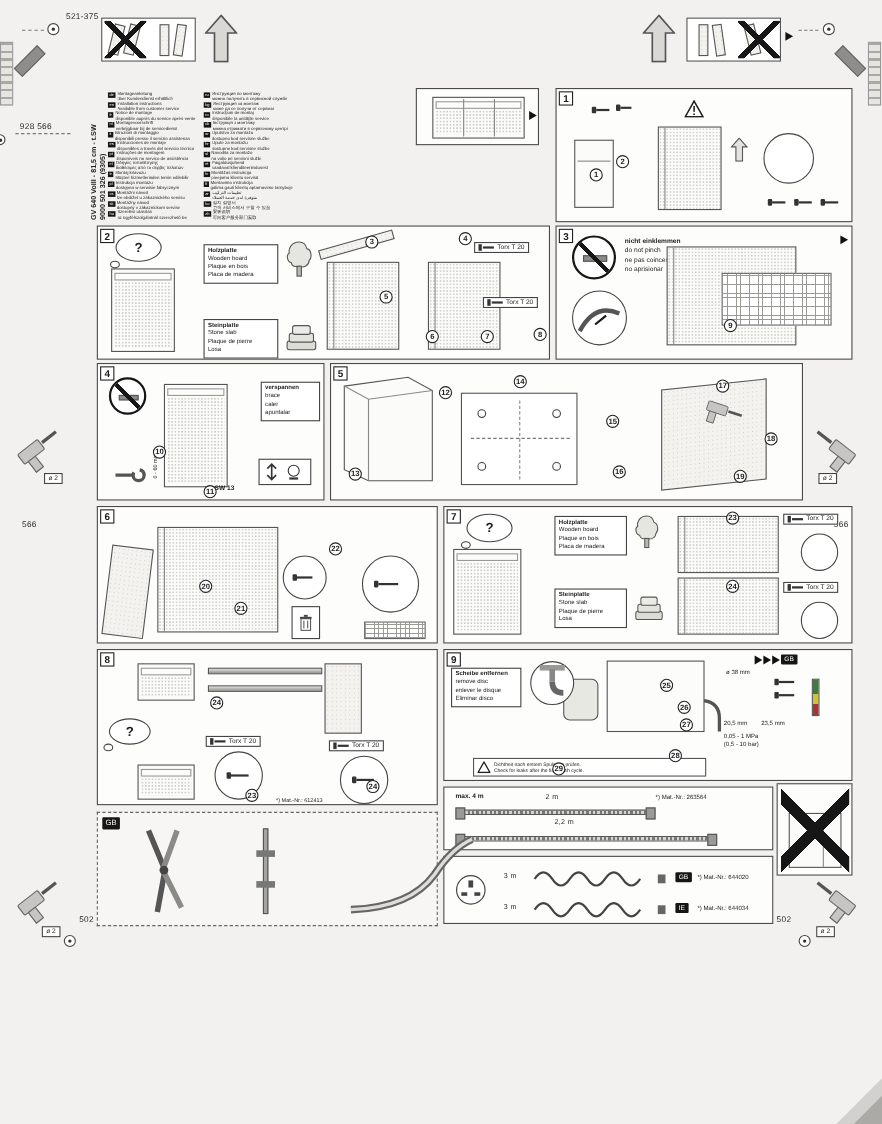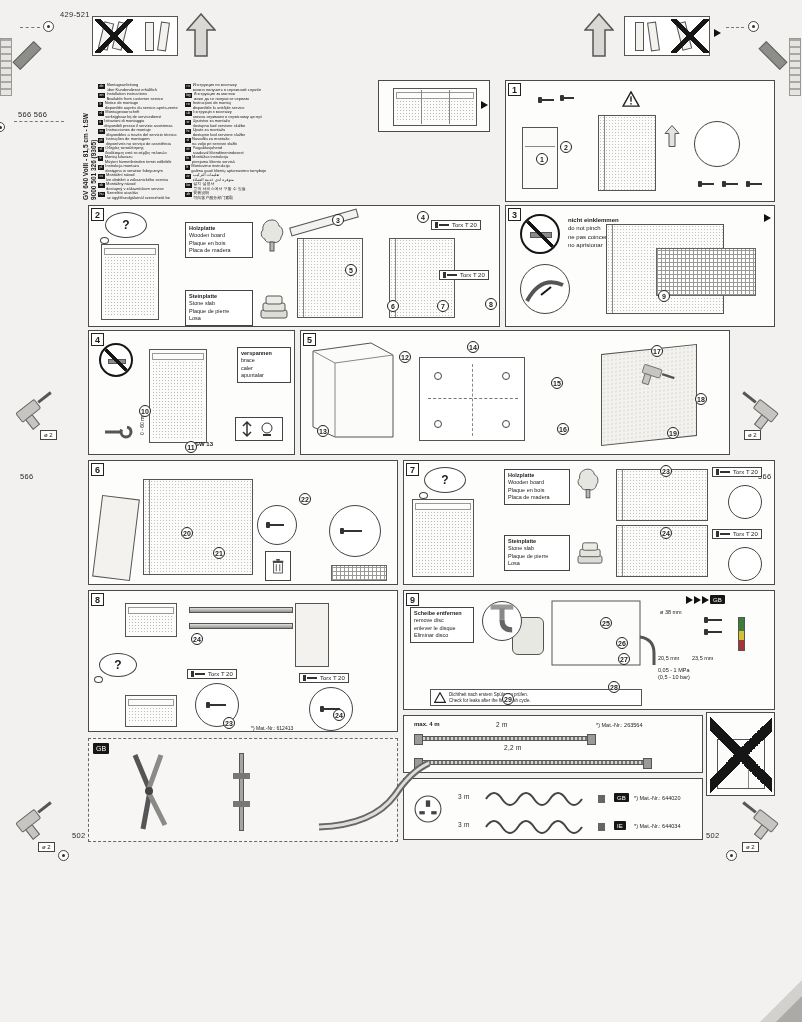--- a/index.html
+++ b/index.html
@@ -61,21 +61,21 @@
 </style>
 </head>
 <body>
 
 <div class="page">
 
   <div class="ruler" style="left:0;top:38px;height:58px"></div>
   <div class="bracket" style="left:12px;top:50px"></div>
   <div class="reg" style="left:43px;top:21px;width:11px;height:11px"></div>
   <div class="dash" style="left:20px;top:27px;width:20px"></div>
-  <div class="dim" style="left:60px;top:10px">429-521</div>
+  <div class="dim" style="left:60px;top:10px">521-375</div>
   <div class="abs" style="left:92px;top:16px;width:86px;height:40px;background:#fff;border:1px solid #555">
     <div class="board" style="left:8px;top:5px;width:10px;height:28px;transform:rotate(14deg)"></div>
     <div class="board" style="left:22px;top:5px;width:10px;height:28px;transform:rotate(14deg)"></div>
     <div class="xcross" style="left:2px;top:2px;width:38px;height:34px"></div>
     <div class="board" style="left:52px;top:5px;width:9px;height:29px"></div>
     <div class="board" style="left:66px;top:5px;width:9px;height:29px;transform:rotate(8deg)"></div>
   </div>
   <svg class="abs" style="left:186px;top:13px" width="30" height="44" viewBox="0 0 30 44">
       <polygon points="15,1 29,17 21,17 21,43 9,43 9,17 1,17" fill="#d9d8d4" stroke="#555" stroke-width="1.5"></polygon>
     </svg>
@@ -88,21 +88,21 @@
     <div class="board" style="left:24px;top:5px;width:9px;height:29px;transform:rotate(-8deg)"></div>
     <div class="board" style="left:54px;top:5px;width:10px;height:28px;transform:rotate(-14deg)"></div>
     <div class="xcross" style="left:46px;top:2px;width:38px;height:34px"></div>
   </div>
   <span class="tri-r abs" style="left:714px;top:29px"></span>
   <div class="dash" style="left:726px;top:27px;width:18px"></div>
   <div class="reg" style="left:748px;top:21px;width:11px;height:11px"></div>
   <div class="ruler" style="left:789px;top:38px;height:58px"></div>
   <div class="bracket m" style="left:758px;top:50px"></div>
 
-  <div class="dim" style="left:18px;top:110px">566 566</div>
+  <div class="dim" style="left:18px;top:110px">928 566</div>
   <div class="dash" style="left:14px;top:121px;width:50px"></div>
   <div class="reg" style="left:-5px;top:122px;width:10px;height:10px"></div>
   <div class="reg" style="left:764px;top:122px;width:10px;height:10px"></div>
 
   <div class="vrot" style="left:82px;top:200px;font-size:6.5px">GV 640 VoIII - 81,5 cm - t.SW</div>
   <div class="vrot" style="left:90px;top:200px;font-size:6.5px">9000 501 326 (9305)</div>
 
   <div class="lcol" style="left:98px;top:83px;width:85px">
 
       <div class="lrow">

